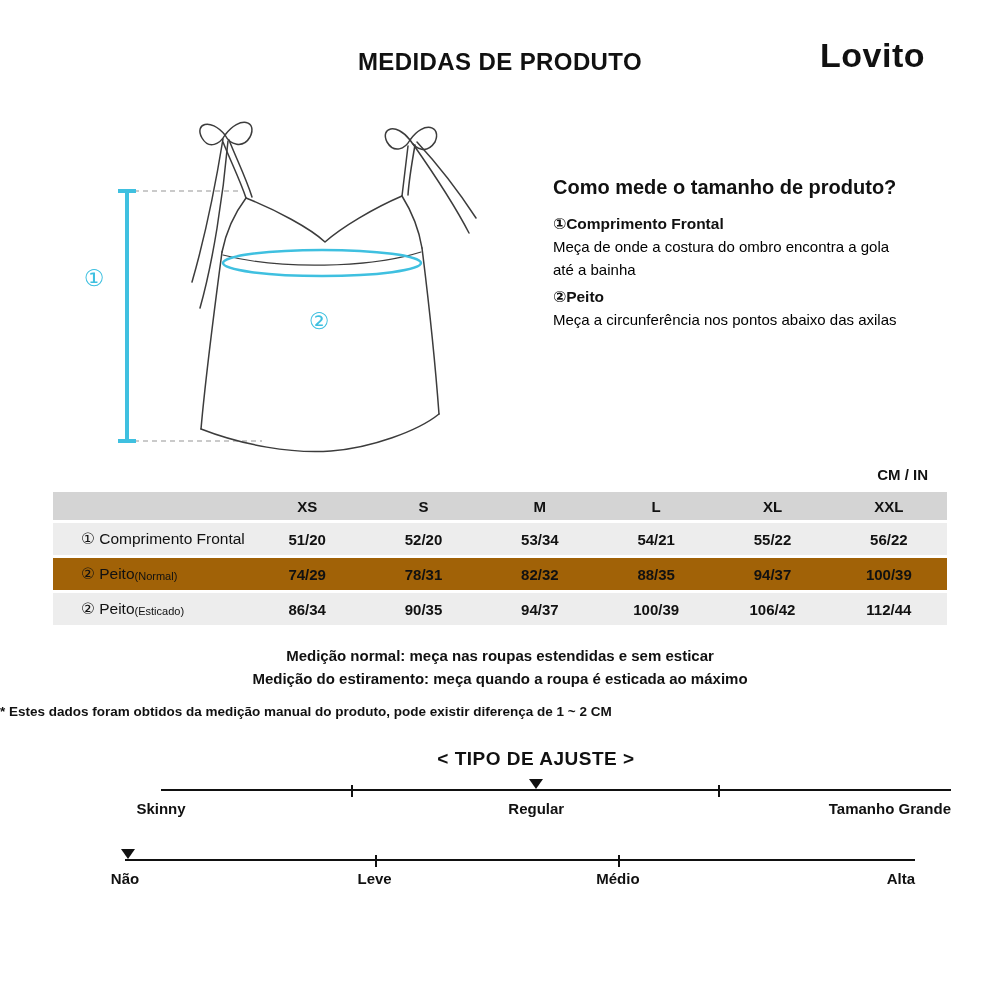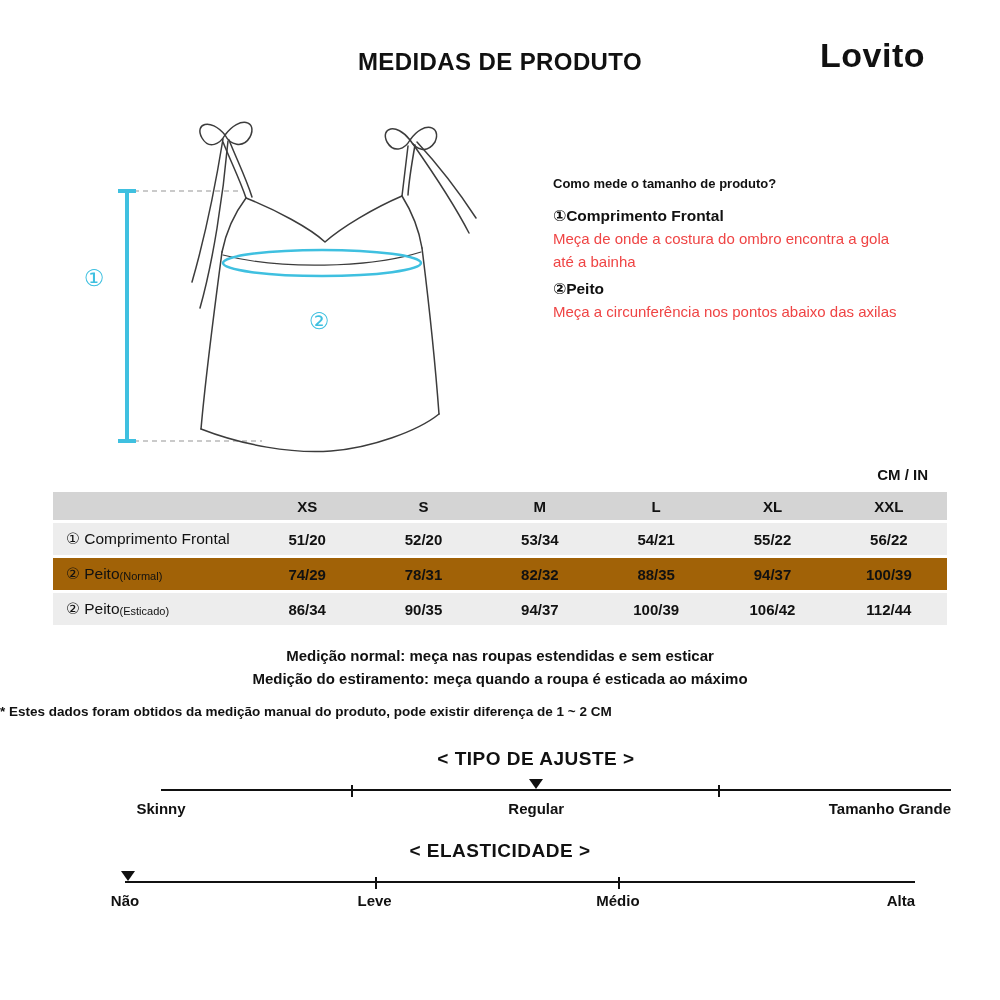--- a/index.html
+++ b/index.html
@@ -6,34 +6,34 @@
   body{font-family:"Liberation Sans","DejaVu Sans",sans-serif;color:#111;}
   .page{position:relative;width:1000px;height:1000px;background:#fff;overflow:hidden;}
 
   .title{position:absolute;top:48px;left:0;width:100%;text-align:center;
          font-size:24px;font-weight:700;letter-spacing:.4px;}
   .brand{position:absolute;top:36px;right:75px;font-size:34px;font-weight:700;letter-spacing:.5px;}
 
   .diagram{position:absolute;left:30px;top:112px;}
 
   .howto{position:absolute;left:553px;top:176px;width:345px;}
-  .howto-title{font-size:13px;font-weight:700;margin:0 0 16px 0;}
+  .howto-title{font-size:20px;font-weight:700;margin:0 0 16px 0;}
   .howto-name{font-size:15.5px;font-weight:700;margin:2px 0;}
-  .howto-desc{font-size:15px;color:#ef4444;line-height:1.55;margin:2px 0 6px;}
+  .howto-desc{font-size:15px;color:#000000;line-height:1.55;margin:2px 0 6px;}
 
   .units{position:absolute;top:466px;right:72px;font-size:15px;font-weight:700;}
 
   .size-table{position:absolute;top:489px;left:53px;width:894px;
               border-collapse:separate;border-spacing:0 3px;table-layout:fixed;}
   .size-table col.c-label{width:196px;}
   .size-table th{background:#d4d4d4;height:26px;font-size:15px;font-weight:700;text-align:center;}
   .size-table td{height:30px;font-size:15px;font-weight:700;text-align:center;}
   .size-table tr.r-odd td{background:#ededed;}
   .size-table tr.r-even td{background:#a16207;}
-  .size-table td.label{text-align:left;padding-left:13px;font-weight:400;font-size:15.5px;}
+  .size-table td.label{text-align:left;padding-left:28px;font-weight:400;font-size:15.5px;}
   .sub{font-size:11px;position:relative;top:1px;}
 
   .notes{position:absolute;top:644px;left:0;width:100%;text-align:center;
          font-size:15px;font-weight:700;line-height:23px;}
   .disclaimer{position:absolute;top:704px;left:0;width:100%;text-align:left;
               font-size:13.5px;font-weight:700;}
 
   .scale{position:absolute;left:0;width:100%;}
   #fit-scale{top:748px;margin-left:36px;}
   #elasticity-scale{top:840px;}
@@ -187,21 +187,20 @@
       <div class="marker" style="left:47.5%"></div>
     </div>
     <div class="scale-labels">
       <span class="sl-start">Skinny</span>
       <span class="sl-mid" style="left:47.5%">Regular</span>
       <span class="sl-end">Tamanho Grande</span>
     </div>
   </div>
 
   <div class="scale" id="elasticity-scale">
-    <div class="scale-title">&lt; ELASTICIDADE &gt;</div>
     <div class="scale-bar">
       <div class="scale-line"></div>
       <div class="tick" style="left:31.6%"></div>
       <div class="tick" style="left:62.4%"></div>
       <div class="marker" style="left:0.4%"></div>
     </div>
     <div class="scale-labels">
       <span class="sl-start">Não</span>
       <span class="sl-mid" style="left:31.6%">Leve</span>
       <span class="sl-mid" style="left:62.4%">Médio</span>

